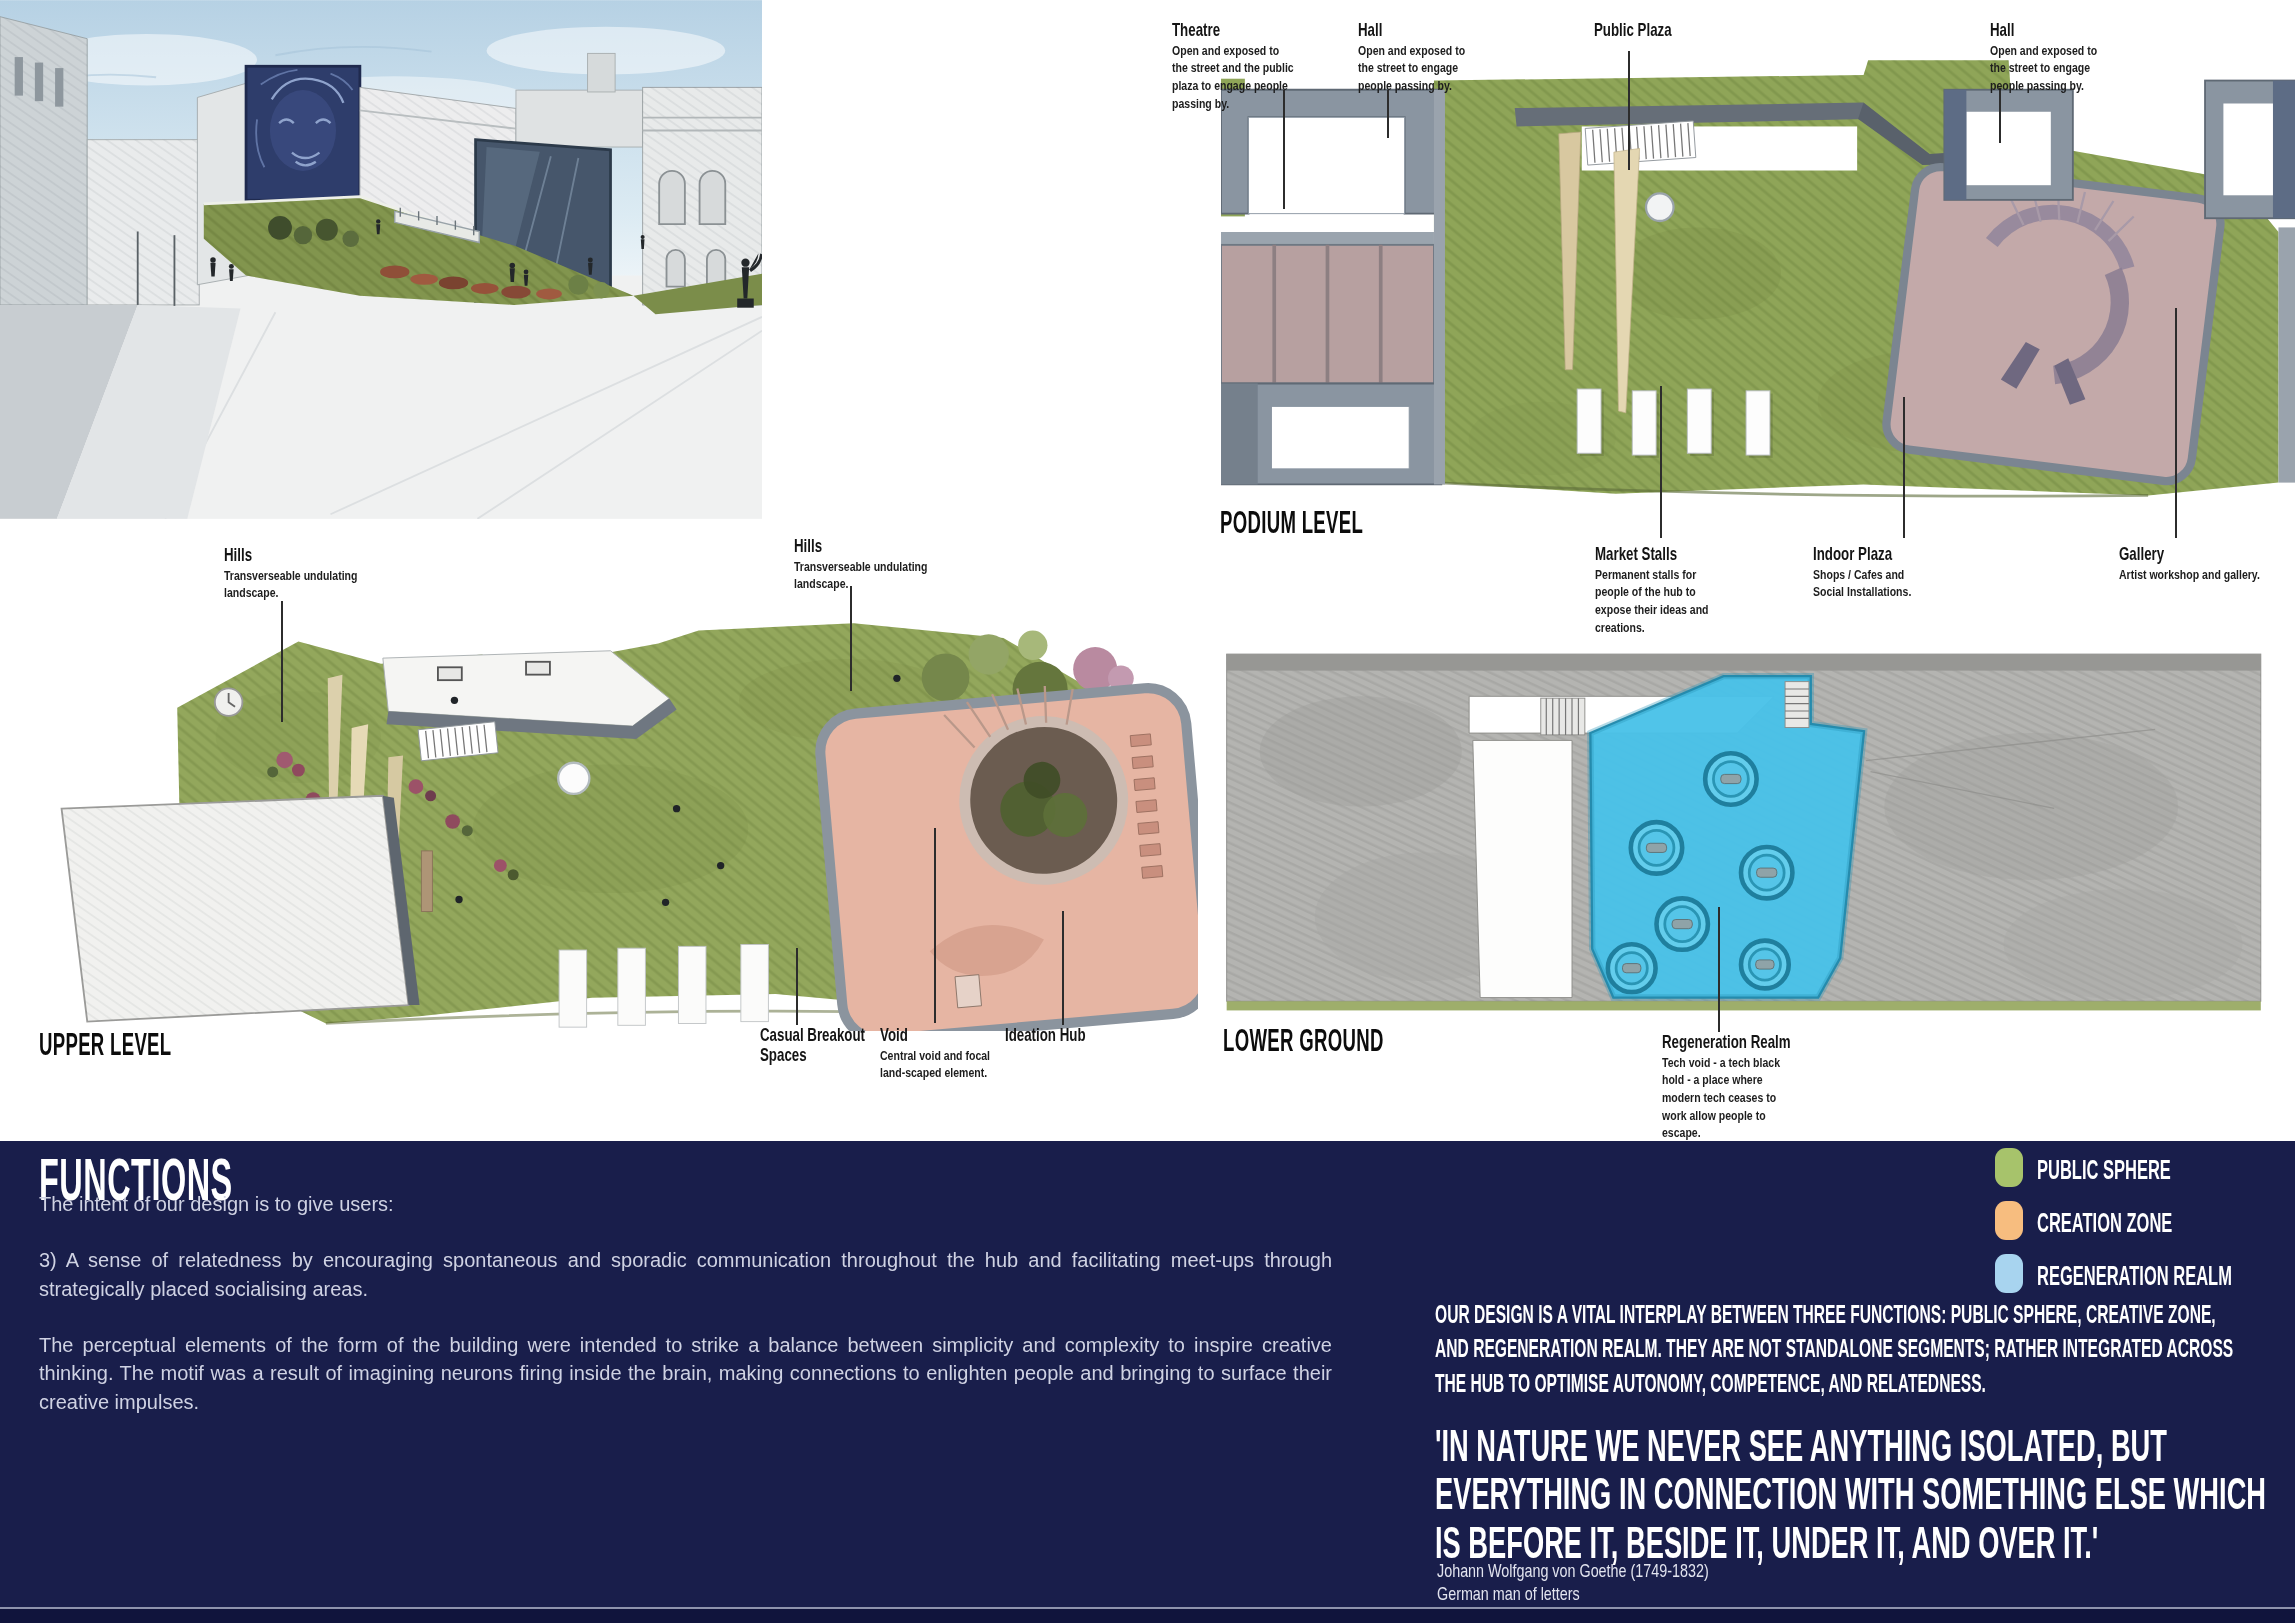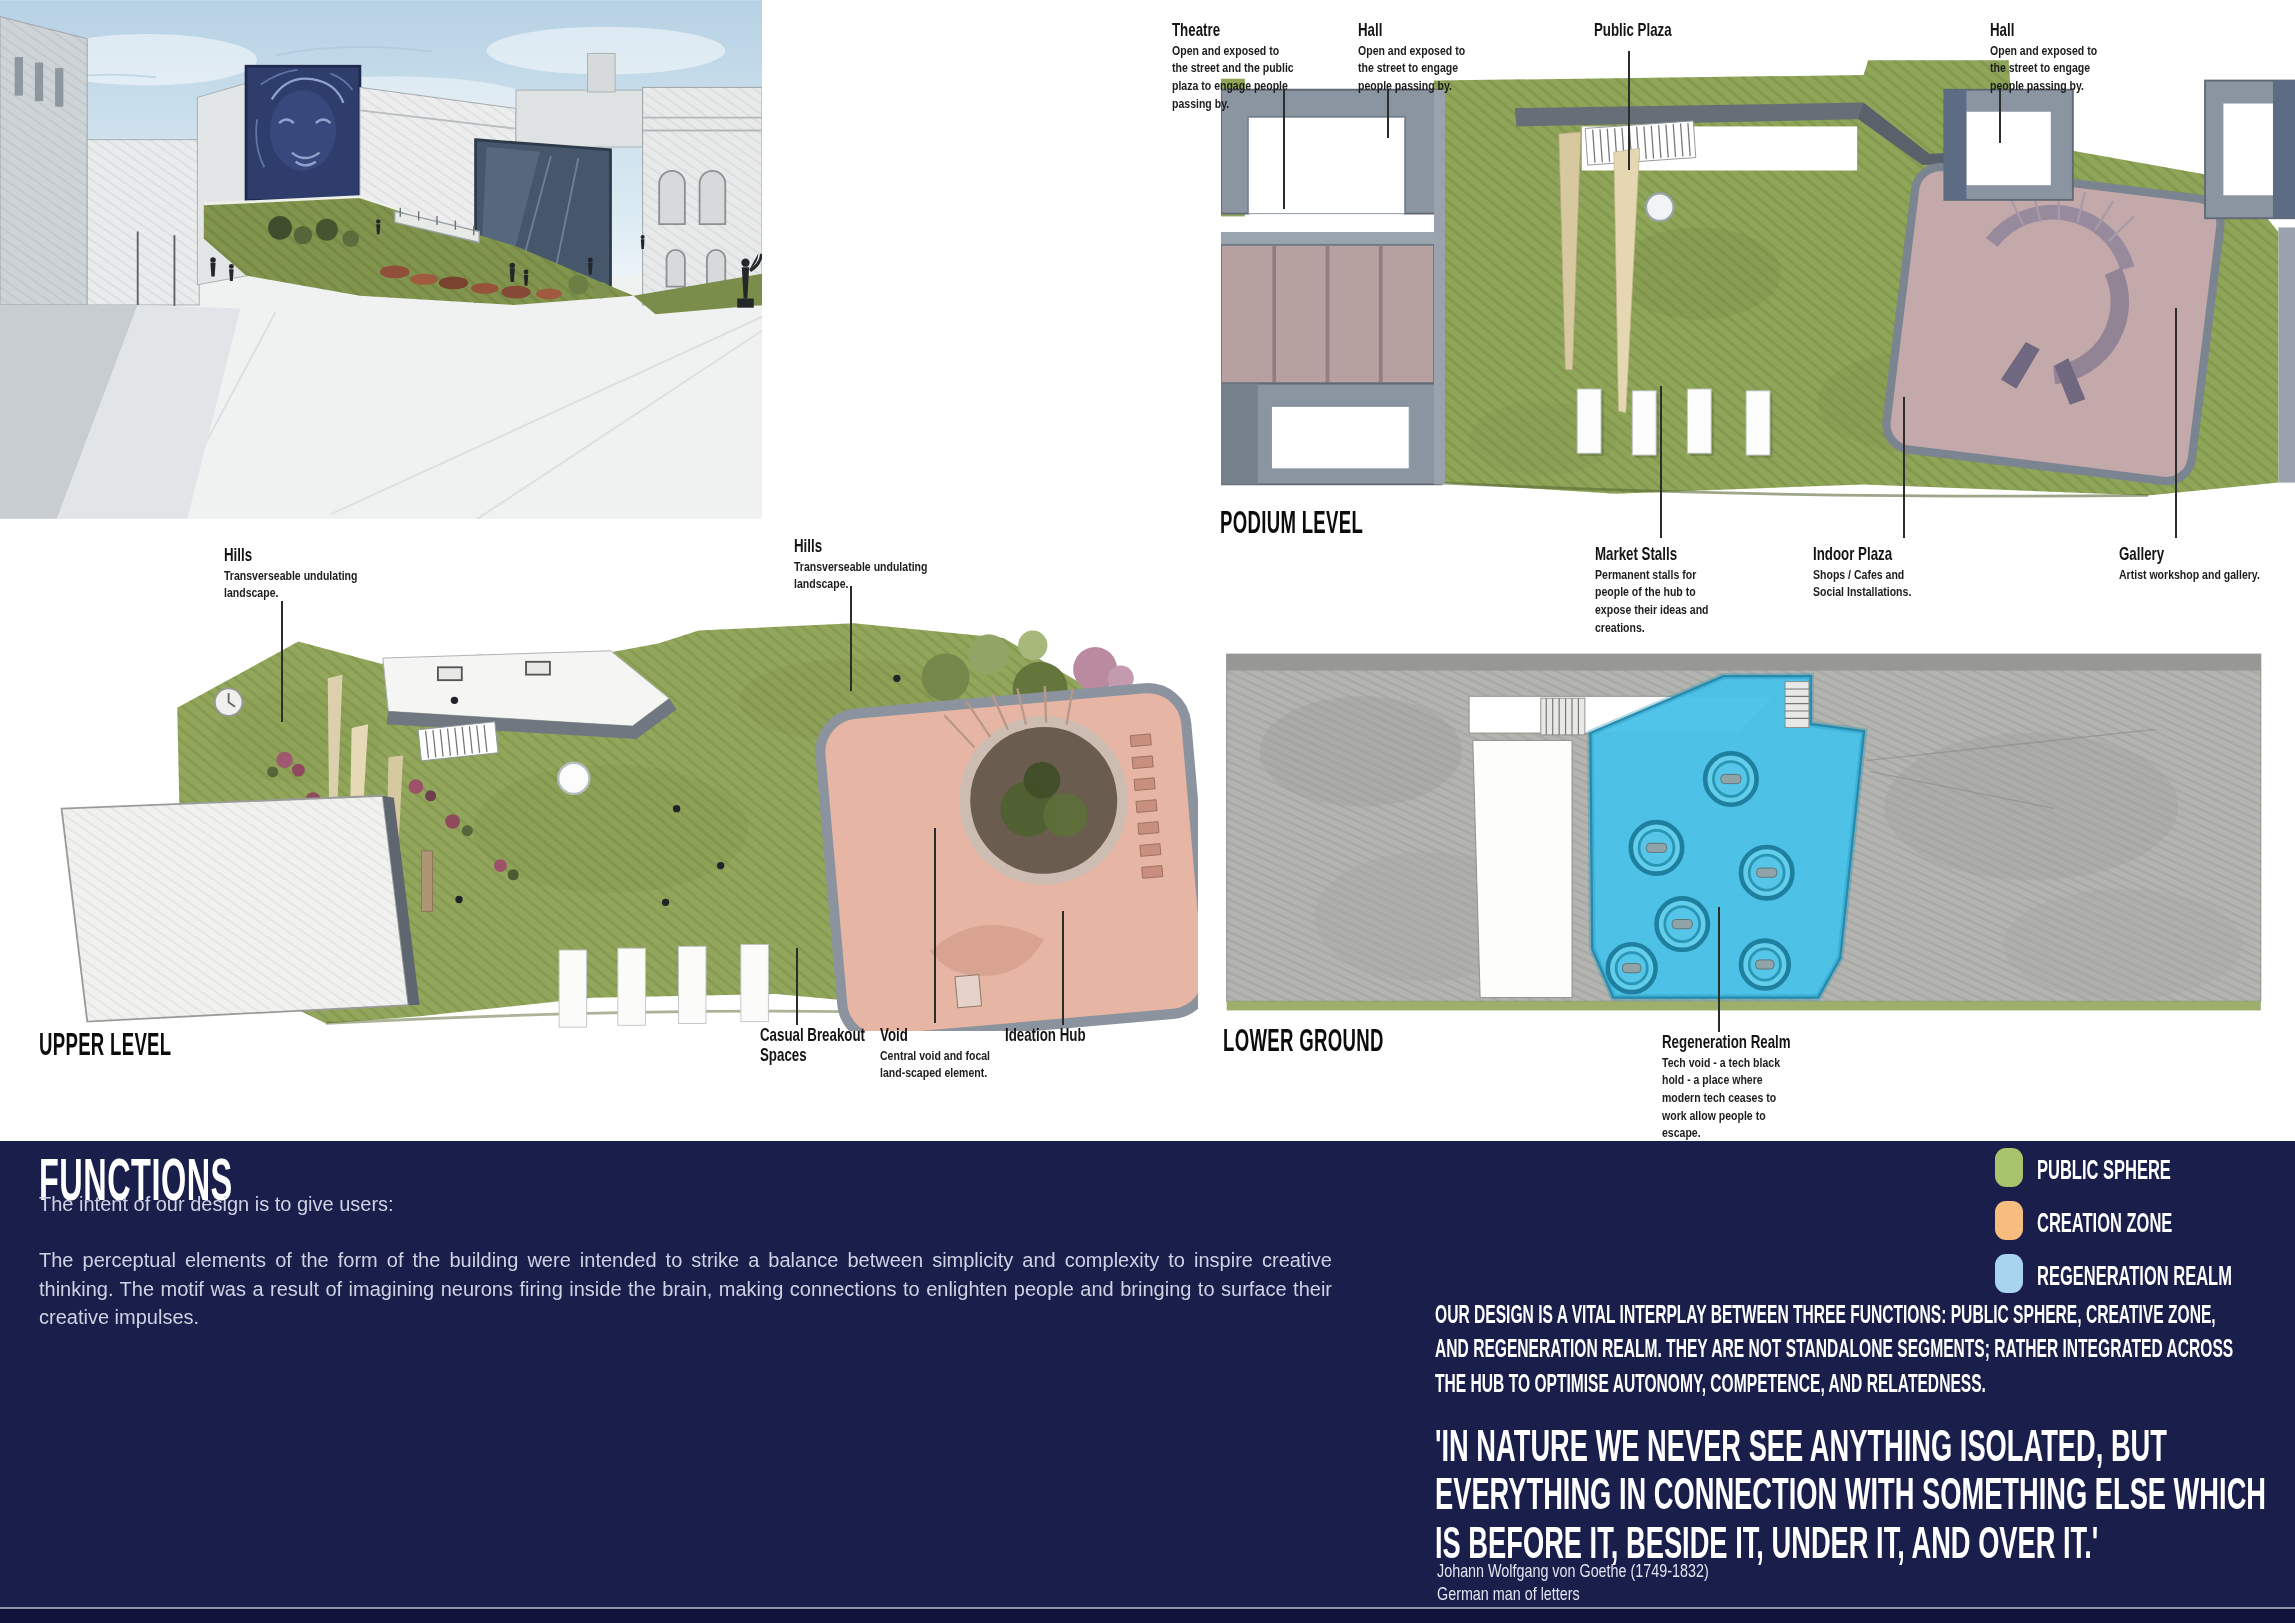--- a/index.html
+++ b/index.html
@@ -500,20 +500,21 @@
     <span class="d">Tech void - a tech black hold - a place where modern tech ceases to work allow people to escape.</span>
   </div>
 
   <div class="panel" style="background: rgb(25, 30, 75);"></div>
   <div class="panel-strip" style="background: rgb(16, 20, 60);"></div>
 
   <div class="fn-title">FUNCTIONS</div>
 
   <div class="fn-body">
     <p>The intent of our design is to give users:</p>
+    <p>3) A sense of relatedness by encouraging spontaneous and sporadic communication throughout the hub and facilitating meet-ups through strategically placed socialising areas.</p>
     <p>The perceptual elements of the form of the building were intended to strike a balance between simplicity and complexity to inspire creative thinking. The motif was a result of imagining neurons firing inside the brain, making connections to enlighten people and bringing to surface their creative impulses.</p>
   </div>
 
   <div class="legend-row" style="left:1995px;top:1148px">
     <span class="swatch" style="background: rgb(167, 195, 107);"></span>
     <span class="legend-label">PUBLIC SPHERE</span>
   </div>
   <div class="legend-row" style="left:1995px;top:1201px">
     <span class="swatch" style="background: rgb(247, 189, 127);"></span>
     <span class="legend-label">CREATION ZONE</span>

